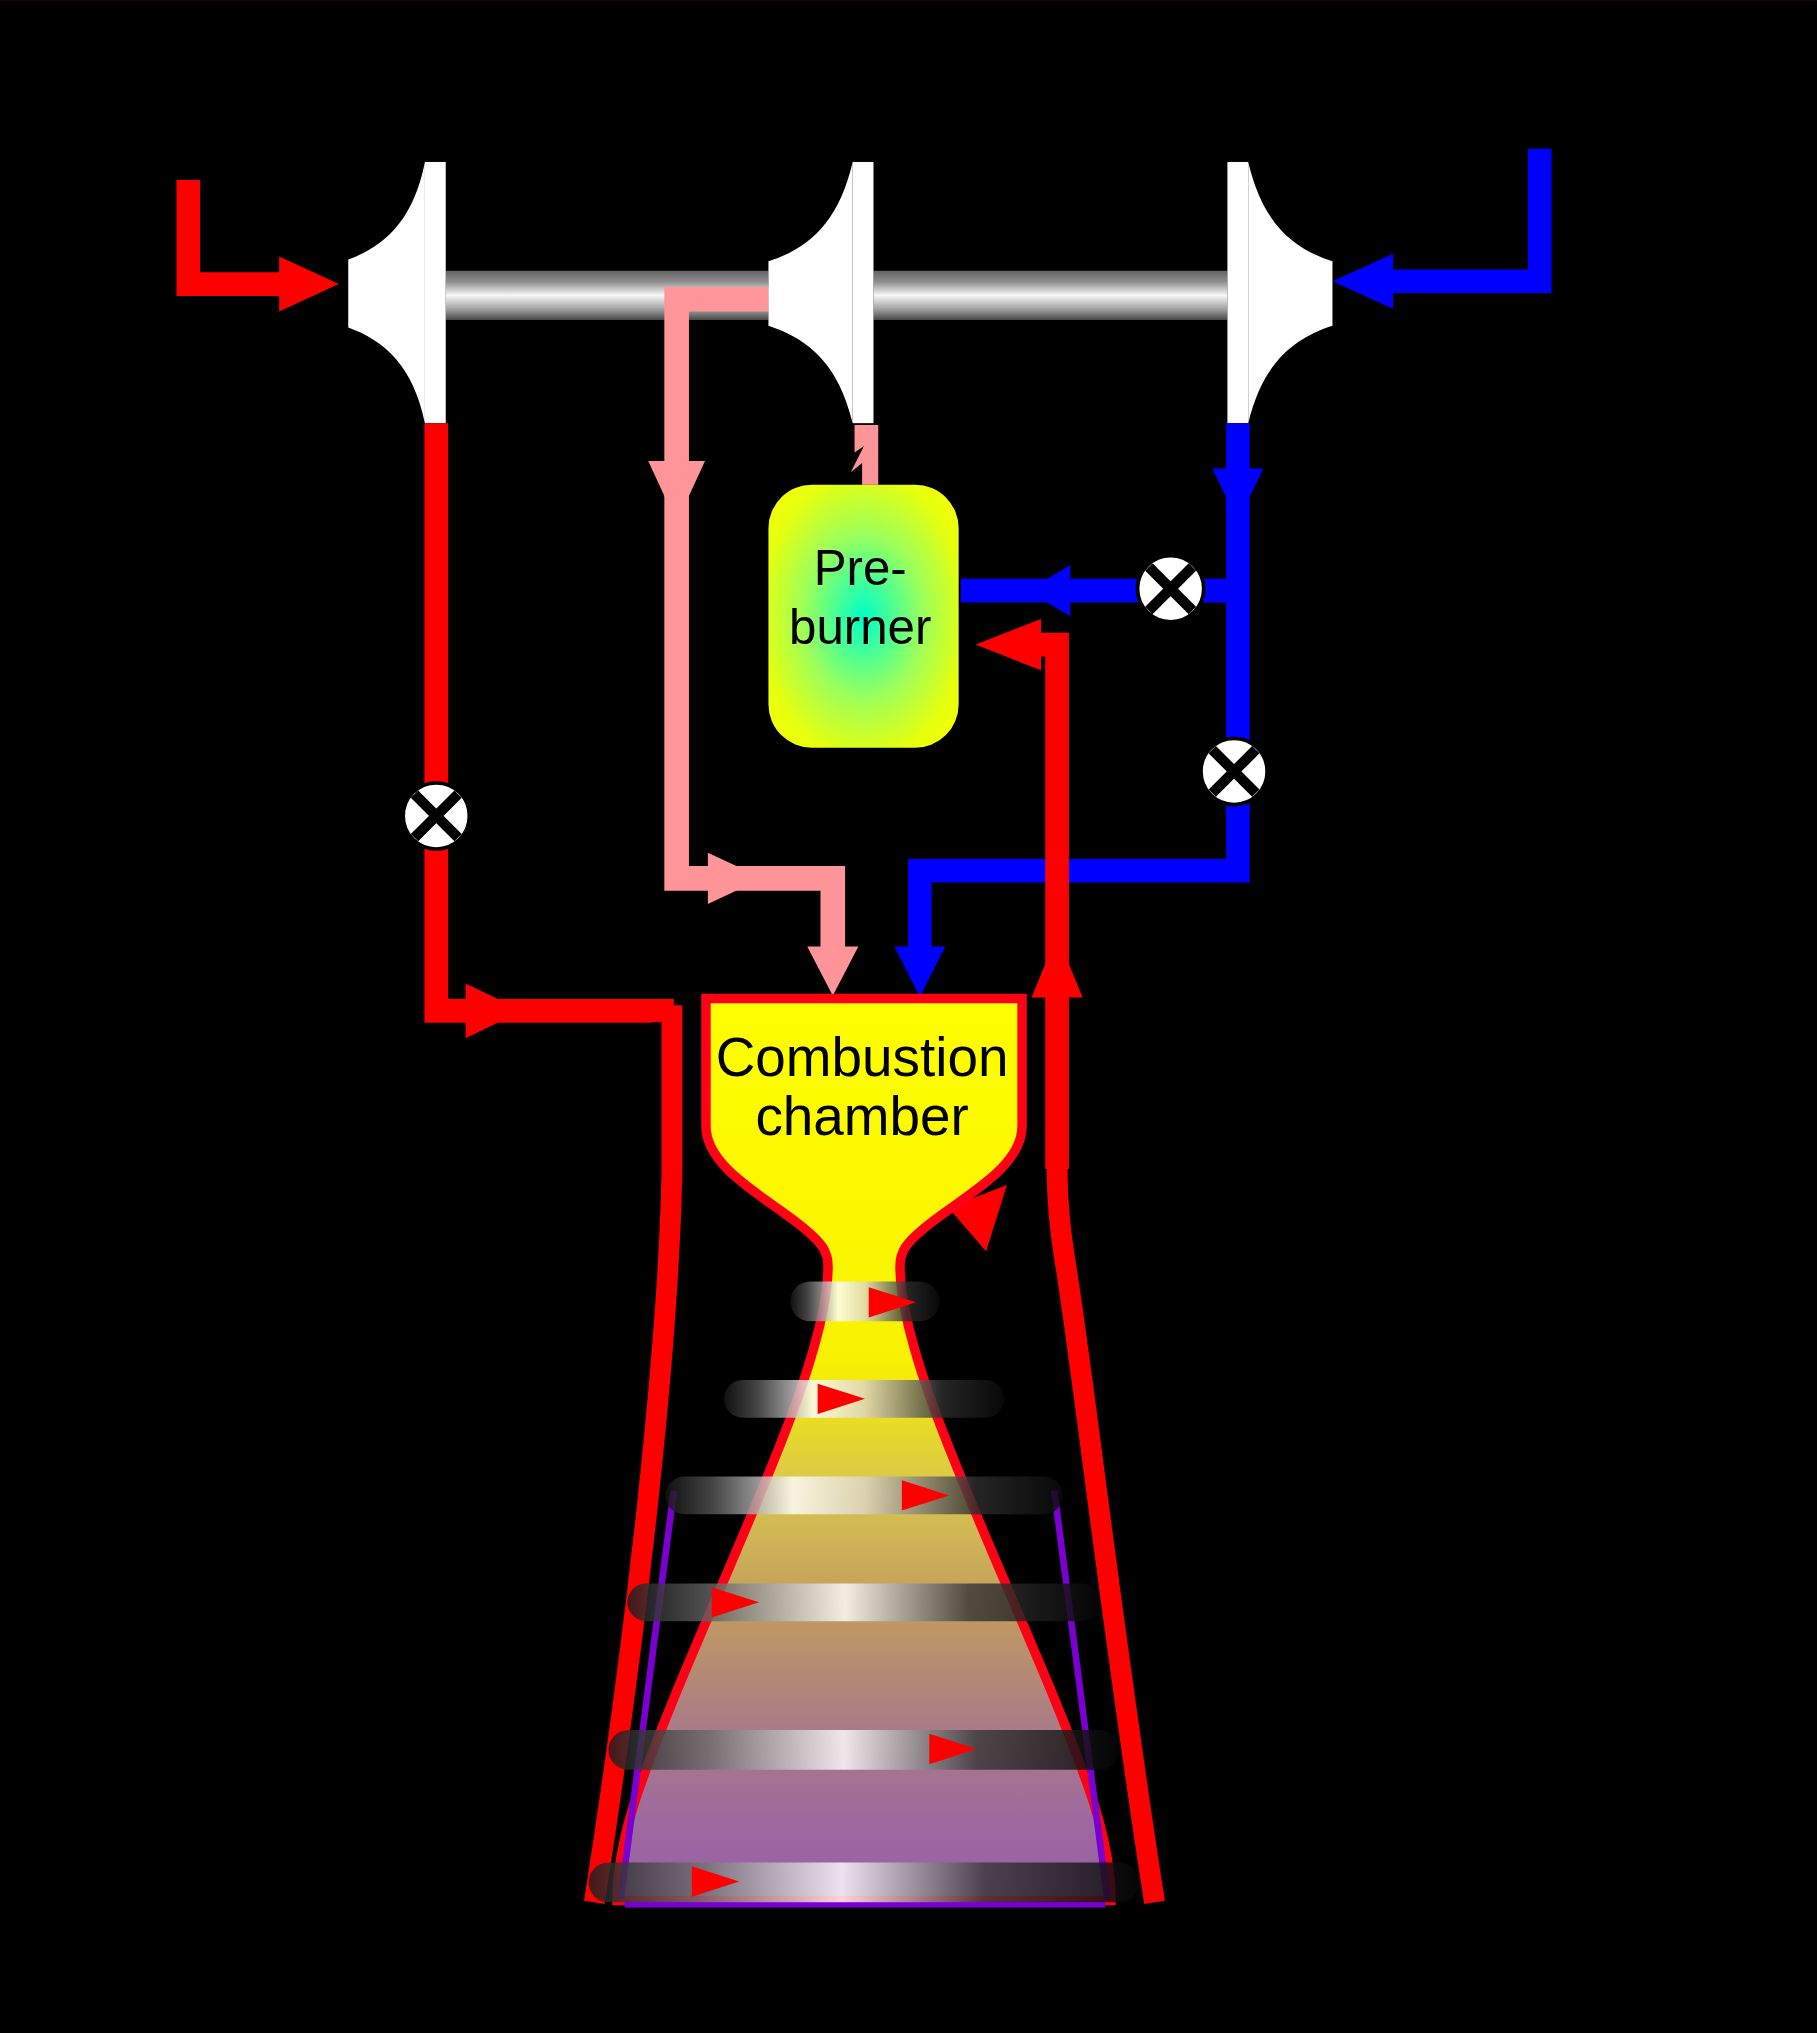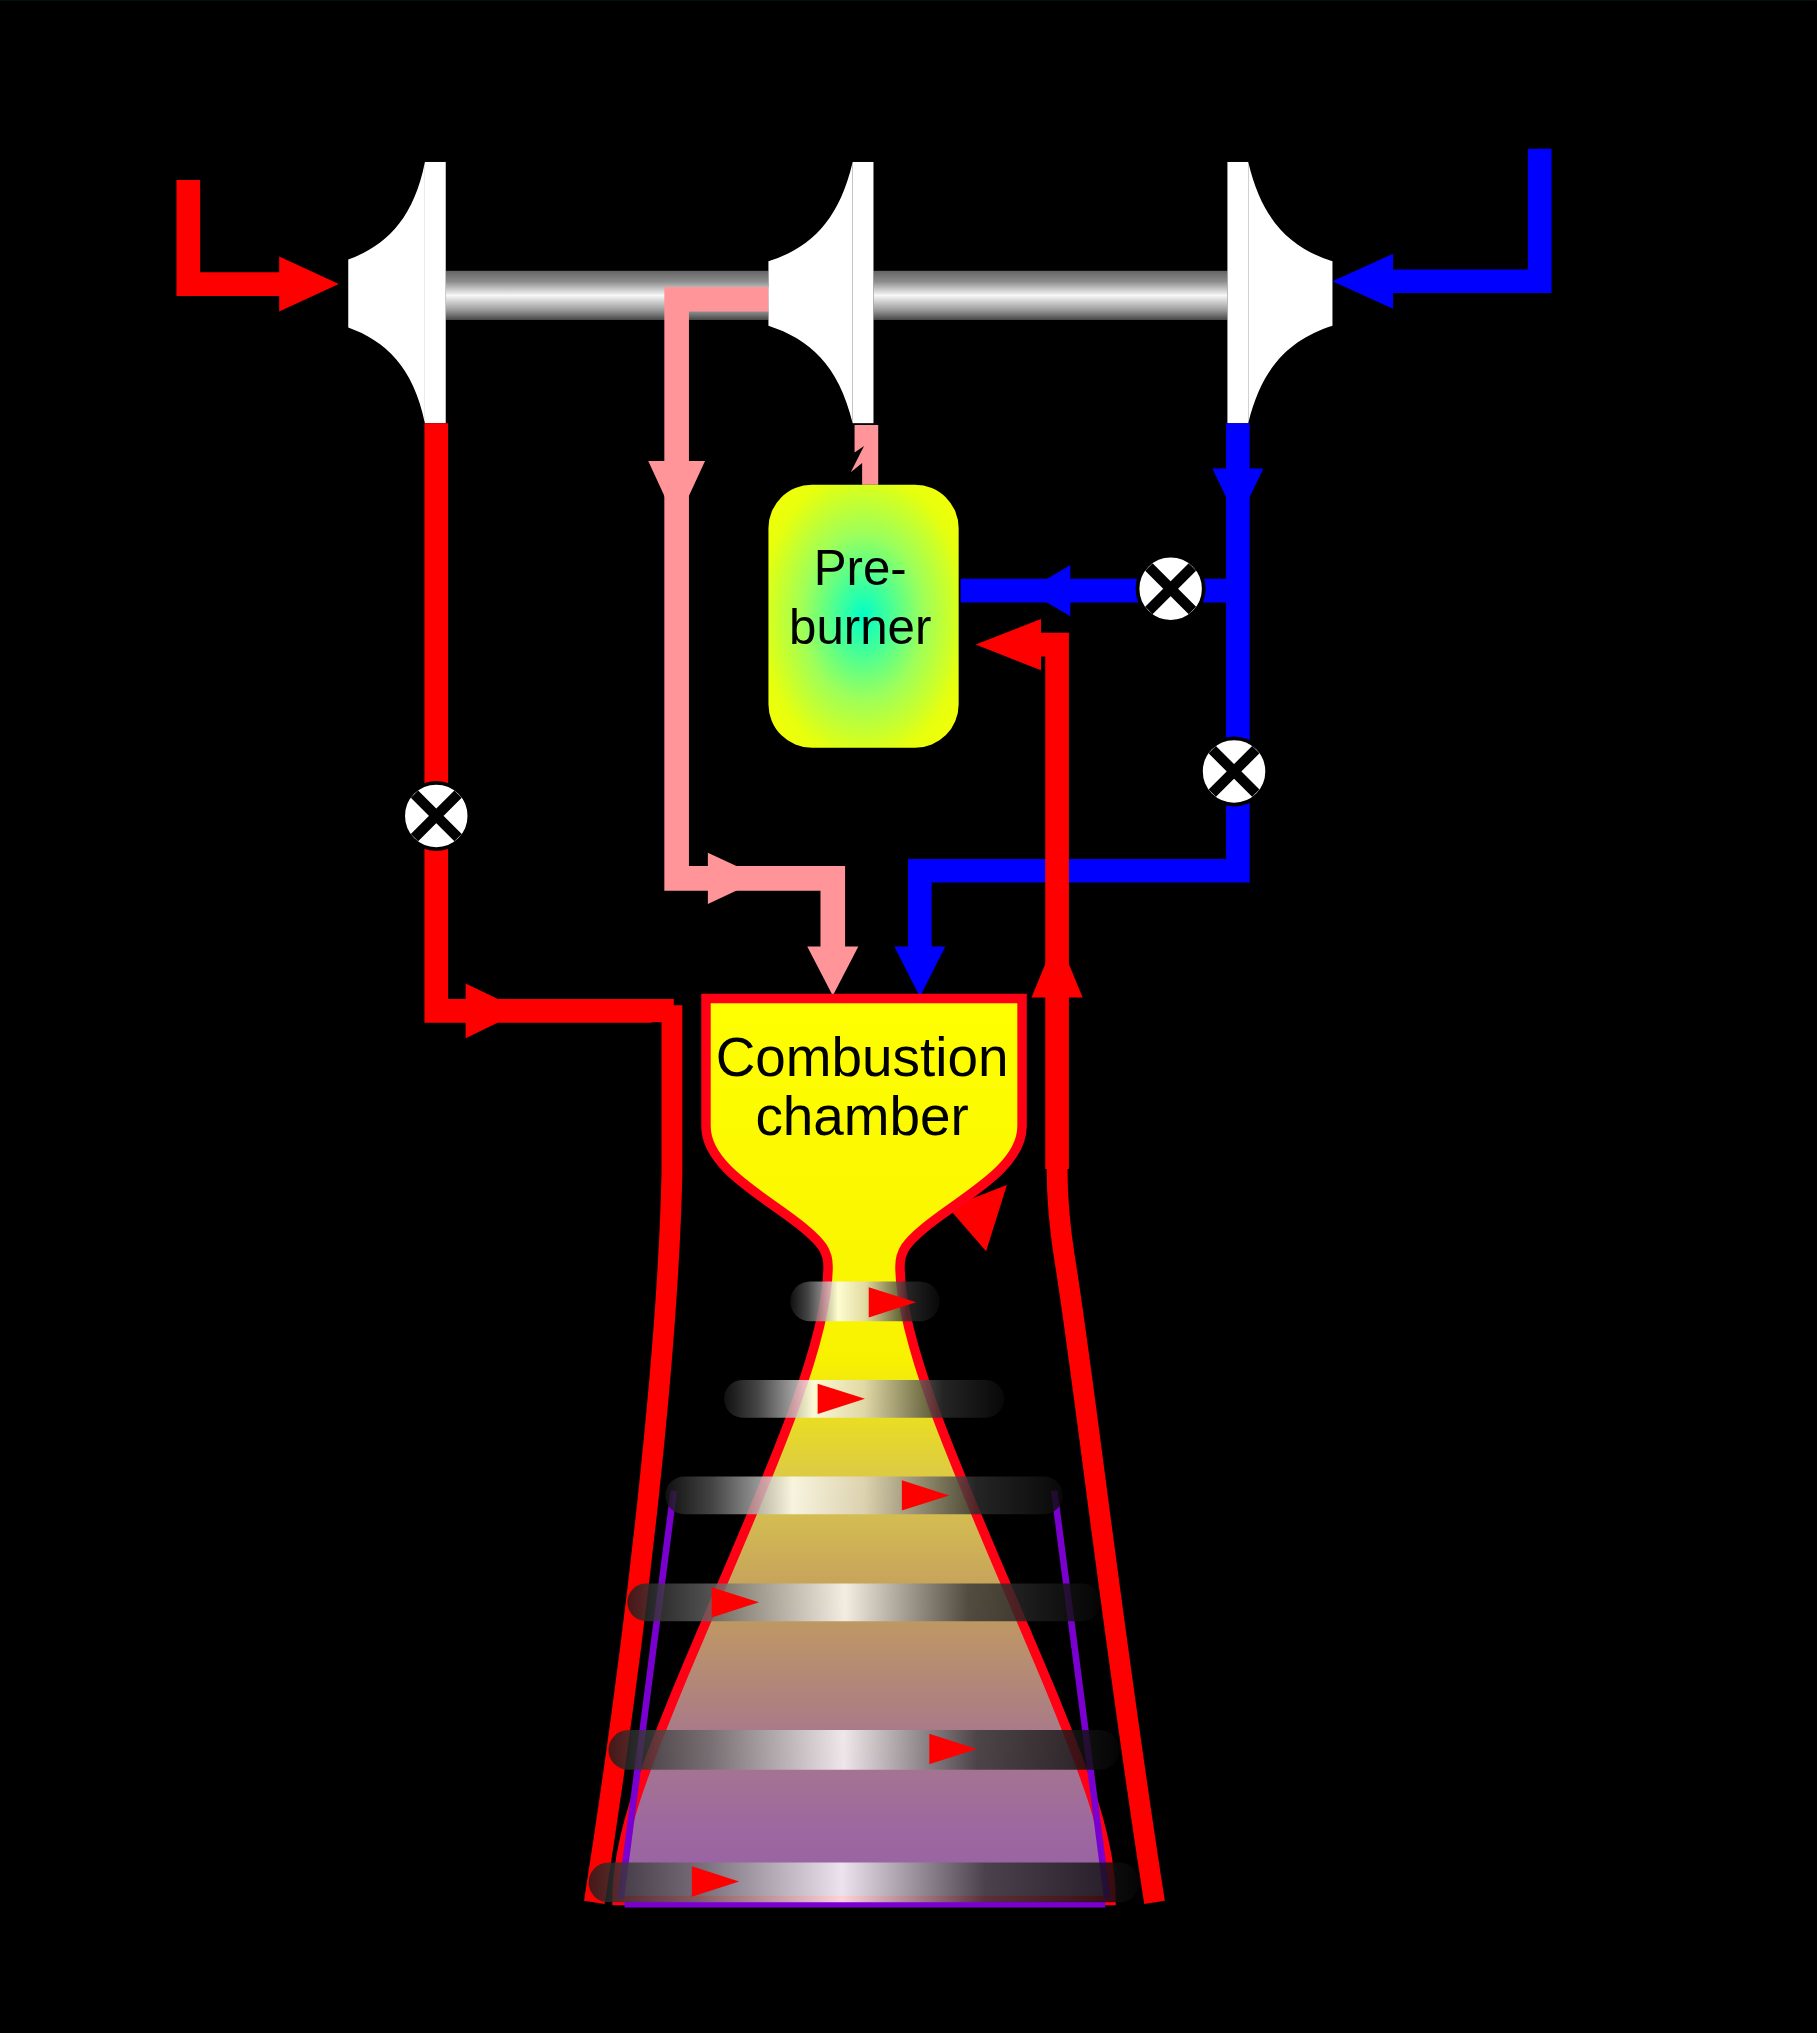--- a/index.html
+++ b/index.html
@@ -1,16 +1,16 @@
 <!DOCTYPE html>
 <html style="font-size:15px"><head>
 <meta charset="utf-8">
 <style>
   html,body{margin:0;padding:0;background:#000;}
-  #stage{position:relative;width:1817px;height:2034px;background:#0f766e;overflow:hidden;}
+  #stage{position:relative;width:1817px;height:2034px;background:#b91c1c;overflow:hidden;}
   svg{display:block;}
   text{font-family:"Liberation Sans","DejaVu Sans",sans-serif;fill:#000;}
   .lbl-small{font-size:52px;}
   .lbl-big{font-size:58px;}
 </style>
 </head>
 <body>
 
 <div id="stage">
 <svg width="1817" height="2034" viewBox="0 0 1920 2149">

